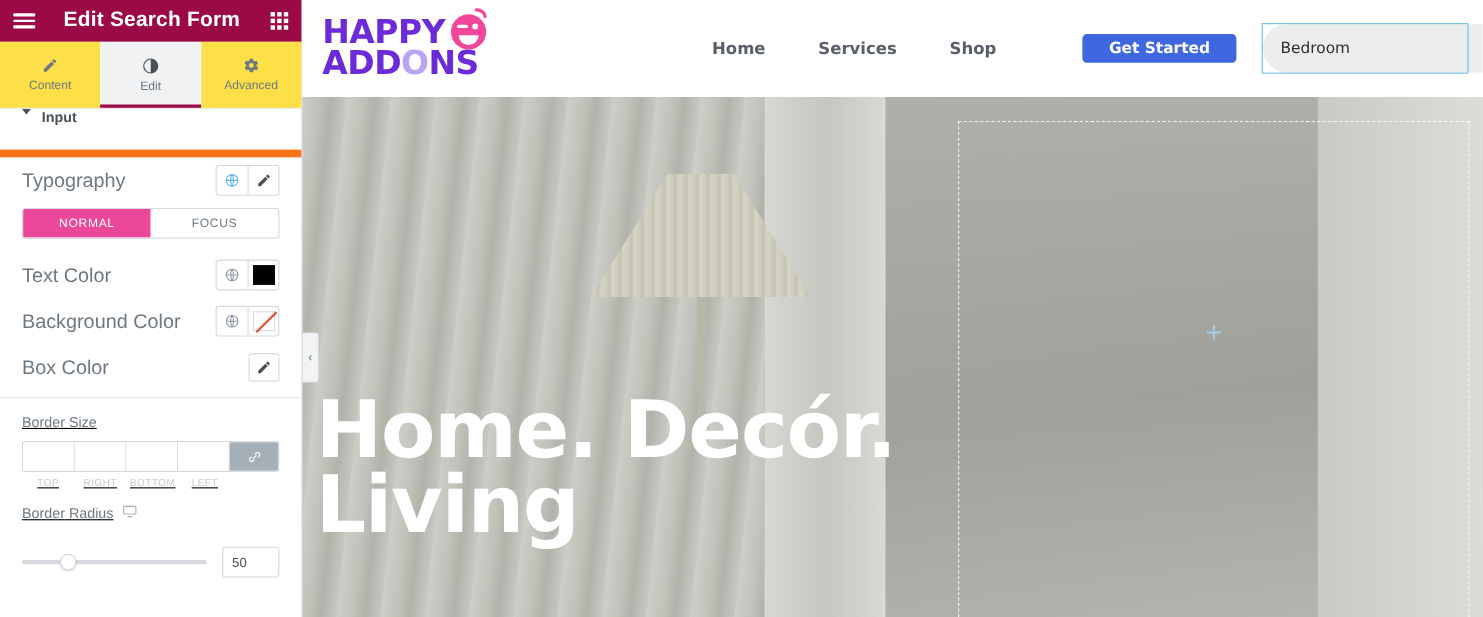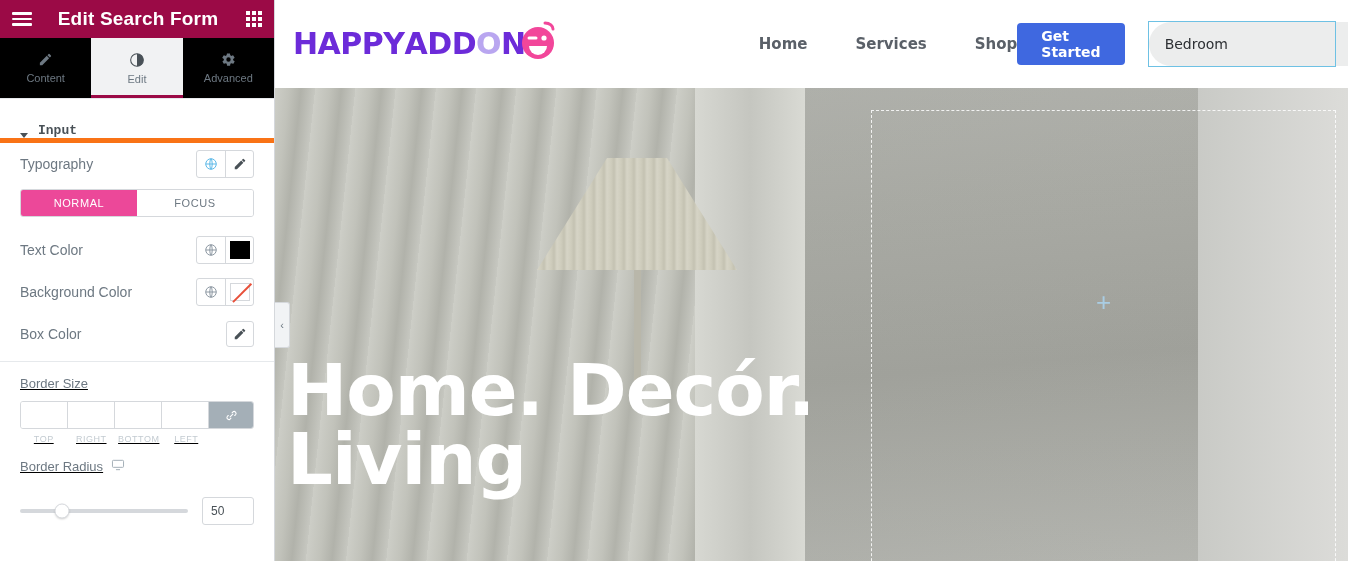--- a/index.html
+++ b/index.html
@@ -19,35 +19,35 @@
                  flex: 1; text-align: center; }
   .hamburger { width: 20px; display: flex; flex-direction: column; gap: 3px; cursor: pointer; }
   .hamburger span { display: block; height: 2.5px; background: #fff; border-radius: 1px; }
   .grid-icon { width: 18px; display: grid; grid-template-columns: repeat(3, 4px);
                grid-template-rows: repeat(3, 4px); gap: 2px; cursor: pointer; justify-content: end; }
   .grid-icon i { background: #fff; display: block; width: 4px; height: 4px; }
 
   .tabs { display: flex; height: 61px; border-bottom: 1px solid #e6e9ec; }
   .tab { flex: 1; display: flex; flex-direction: column; align-items: center;
          justify-content: center; gap: 5px; font-size: 11px; color: #6d7882;
-         cursor: pointer; position: relative; background: #000000; }
+         cursor: pointer; position: relative; background: #fde047; }
   .tab.active { background: #f1f2f3; }
   .tab.active::after { content: ""; position: absolute; left: 0; right: 0; bottom: 0;
                        height: 3px; background: #9b0a46; }
   .tab svg { display: block; }
 
-  .section-head { height: 44px; display: flex; align-items: flex-end; gap: 10px;
-                  padding: 0 20px; border-bottom: 5px solid #f97316; font-family: Liberation Mono, monospace; }
+  .section-head { height: 44px; display: flex; align-items: flex-start; gap: 10px;
+                  padding: 0 20px; border-bottom: 7px solid #f97316; }
   .caret { width: 0; height: 0; border-left: 4.5px solid transparent; border-right: 4.5px solid transparent;
            border-top: 5px solid #495157; }
   .section-title { font-size: 13px; color: #495157; font-weight: bold; }
 
   .ctrl { display: flex; align-items: center; justify-content: space-between;
           padding: 0 20px; height: 42px; }
-  .ctrl-label { font-size: 14px; color: #6d7882; }
+  .ctrl-label { font-size: 18px; color: #6d7882; }
   .ctrl-right { display: flex; align-items: center; }
   .btn-grp { display: flex; border: 1px solid #d5d8dc; border-radius: 3px; overflow: hidden; background:#fff; }
   .btn-grp > div { width: 28px; height: 26px; display: flex; align-items: center;
                    justify-content: center; cursor: pointer; }
   .btn-grp > div + div { border-left: 1px solid #d5d8dc; }
   .swatch-black { width: 20px; height: 18px; background: #000; }
   .swatch-none { width: 20px; height: 18px; background: #fff; border: 1px solid #d5d8dc; position: relative; }
   .swatch-none::after { content: ""; position: absolute; left: -2px; top: 50%; width: 26px; height: 1.5px;
                         background: #e8503a; transform: rotate(-45deg); transform-origin: center; }
   .lone-btn { border: 1px solid #d5d8dc; border-radius: 3px; width: 28px; height: 26px;
@@ -83,21 +83,21 @@
   
   .collapse-handle { position: absolute; left: 275px; top: 302px; width: 15px; height: 46px;
                      background: #f1f3f5; border: 1px solid #d5d8dc; border-left: none;
                      border-radius: 0 3px 3px 0; display: flex; align-items: center;
                      justify-content: center; font-size: 11px; color: #6d7882; cursor: pointer; z-index: 40; }
 
   
   .preview { flex: 1; position: relative; overflow: hidden; background: #fff; }
   .site-header { height: 88px; background: #fff; display: flex; align-items: center;
                  padding: 0 0 0 10px; position: relative; z-index: 5; }
-  .logo { display: flex; flex-direction: row; line-height: .92; margin-left: 8px; position: relative; justify-content: space-between; }
+  .logo { display: flex; flex-direction: column; line-height: .92; margin-left: 8px; position: relative; justify-content: space-between; }
   .logo .l1, .logo .l2 { font-size: 30px; font-weight: 900; color: #6c2bd9; letter-spacing: -.5px;
                          font-family: "DejaVu Sans", sans-serif; }
   .logo .l2 .o { color: #b9a6f0; }
   .mascot { position: absolute; right: -14px; top: -12px; }
   .nav { display: flex; gap: 48px; margin-left: 212px; }
   .nav a { font-size: 15px; color: #5a6068; font-weight: bold; text-decoration: none; cursor: pointer;
            font-family: "DejaVu Sans", sans-serif; }
   .cta { margin-left: auto; background: #3f68e0; color: #fff; font-weight: bold; font-size: 14px;
          padding: 5px 24px; border-radius: 4px; cursor: pointer; font-family: "DejaVu Sans", sans-serif; }
 

